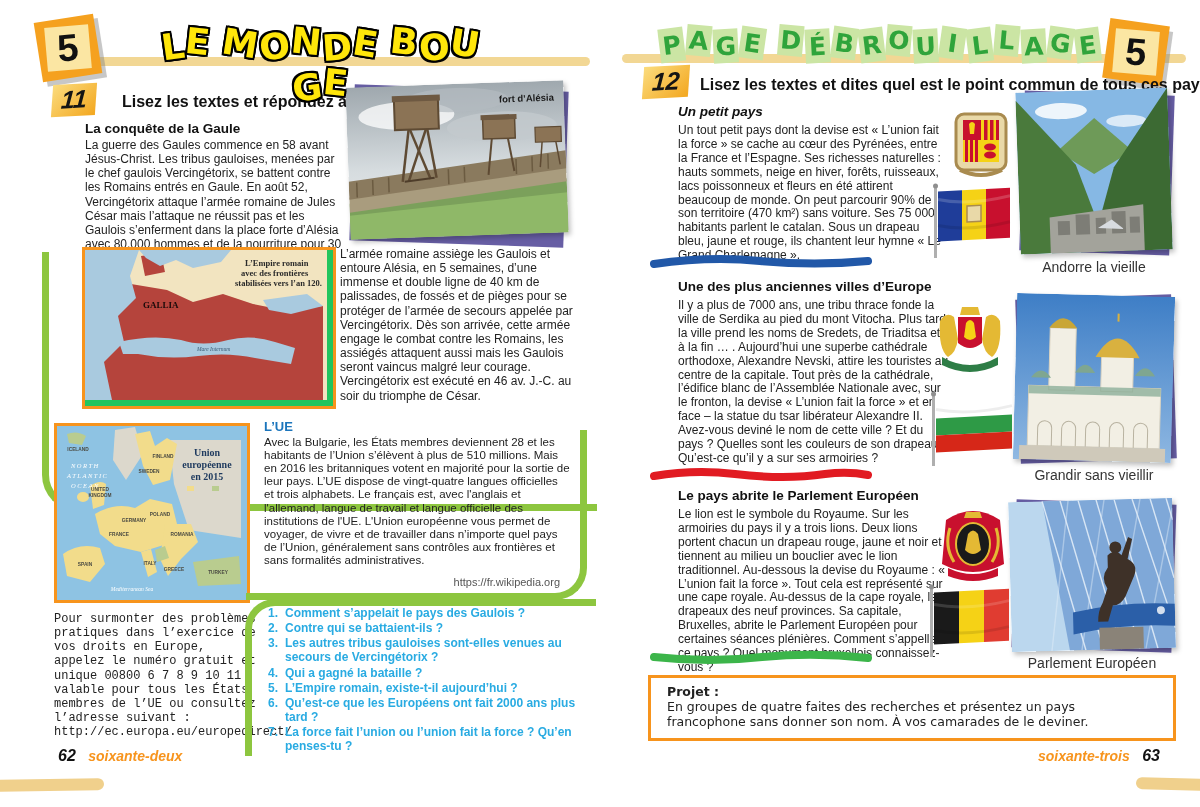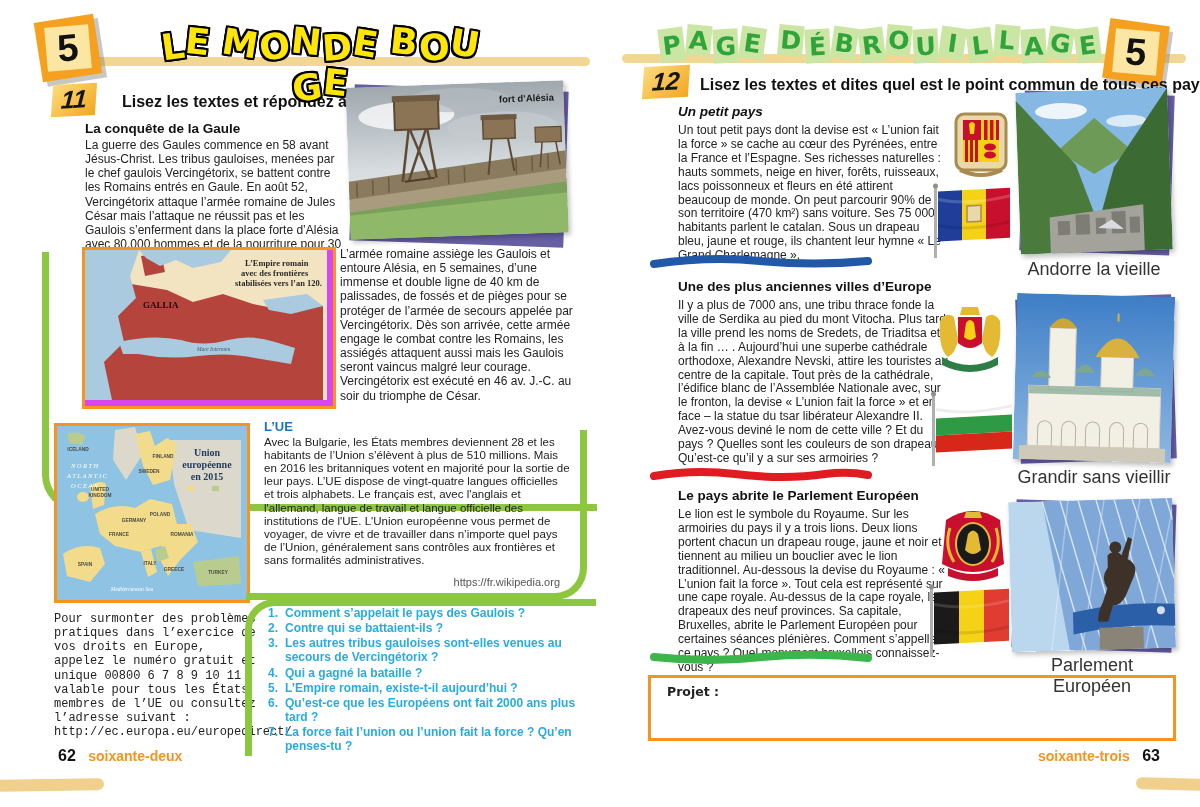--- a/index.html
+++ b/index.html
@@ -71,42 +71,42 @@
   
   .gframe{position:absolute;border:0 solid #8DC63F;}
   .gframe-1{left:42px;top:252px;width:548px;height:252px;border-left-width:7px;
             border-bottom-width:7px;border-bottom-left-radius:36px;}
   .gframe-2{left:246px;top:430px;width:334px;height:163px;border-right-width:7px;
             border-bottom-width:7px;border-bottom-right-radius:32px;}
   .gframe-3{left:245px;top:599px;width:344px;height:150px;border-left-width:7px;
             border-top-width:7px;border-top-left-radius:30px;}
 
   
-  .map-frame{position:absolute;border:3px solid #F7941D;background:#d946ef;}
+  .map-frame{position:absolute;border:3px solid #F7941D;background:#22c55e;}
   .roman-map{left:82px;top:247px;width:248px;height:156px;}
   .eu-map{left:54px;top:423px;width:190px;height:174px;background:#8EC3E3;}
   .photo-backing{position:absolute;background:#675EA4;}
   .photo-inner{position:absolute;box-shadow:2px 3px 5px rgba(0,0,0,.25);}
-  .caption{position:absolute;font-size:18px;color:#333;text-align:center;}
+  .caption{position:absolute;font-size:14px;color:#333;text-align:center;}
 
   .wave{position:absolute;}
 
   
   .projet-box{position:absolute;left:648px;top:675px;width:528px;height:66px;
               border:3px solid #F7941D;border-radius:0;padding:6px 16px;box-sizing:border-box;
               font-family:"DejaVu Sans",sans-serif;font-size:12.5px;color:#222;}
   .projet-label{font-weight:bold;}
 
   
   .footer{position:absolute;top:747px;font-weight:bold;}
   .footer .num{font-size:16px;color:#111;}
   .footer .word{font-size:14px;color:#F7941D;}
   .footer-left{left:54px;}
   .footer-right{right:36px;text-align:right;}
-  .footer span{margin:12px 4px;}
+  .footer span{margin:12px 4px;font-style:italic;}
 </style>
 </head>
 <body>
 
 <div class="spread">
 
   <div class="brush brush-title-left"></div>
   <div class="brush brush-title-right"></div>
 
   <div class="badge badge-left">
@@ -470,20 +470,21 @@
     </g>
   </svg>
   <div class="caption" style="left:1010px;top:655px;width:164px;">Parlement Européen</div>
 
   <svg class="wave" style="left:650px;top:649px;" width="222" height="16">
     <path d="M4,8 Q60,14 112,8 Q165,3 218,9" stroke="#3CB54A" stroke-width="8" fill="none" stroke-linecap="round"></path>
   </svg>
 
   <div class="projet-box">
     <div class="projet-label">Projet :</div>
+    <div>En groupes de quatre faites des recherches et présentez un pays francophone sans donner son nom. À vos camarades de le deviner.</div>
   </div>
 
   <div class="footer footer-right">
     <span class="word">soixante-trois</span>
     <span class="num">63</span>
   </div>
   <div class="corner-brush corner-right"></div>
 
 </div>
 

